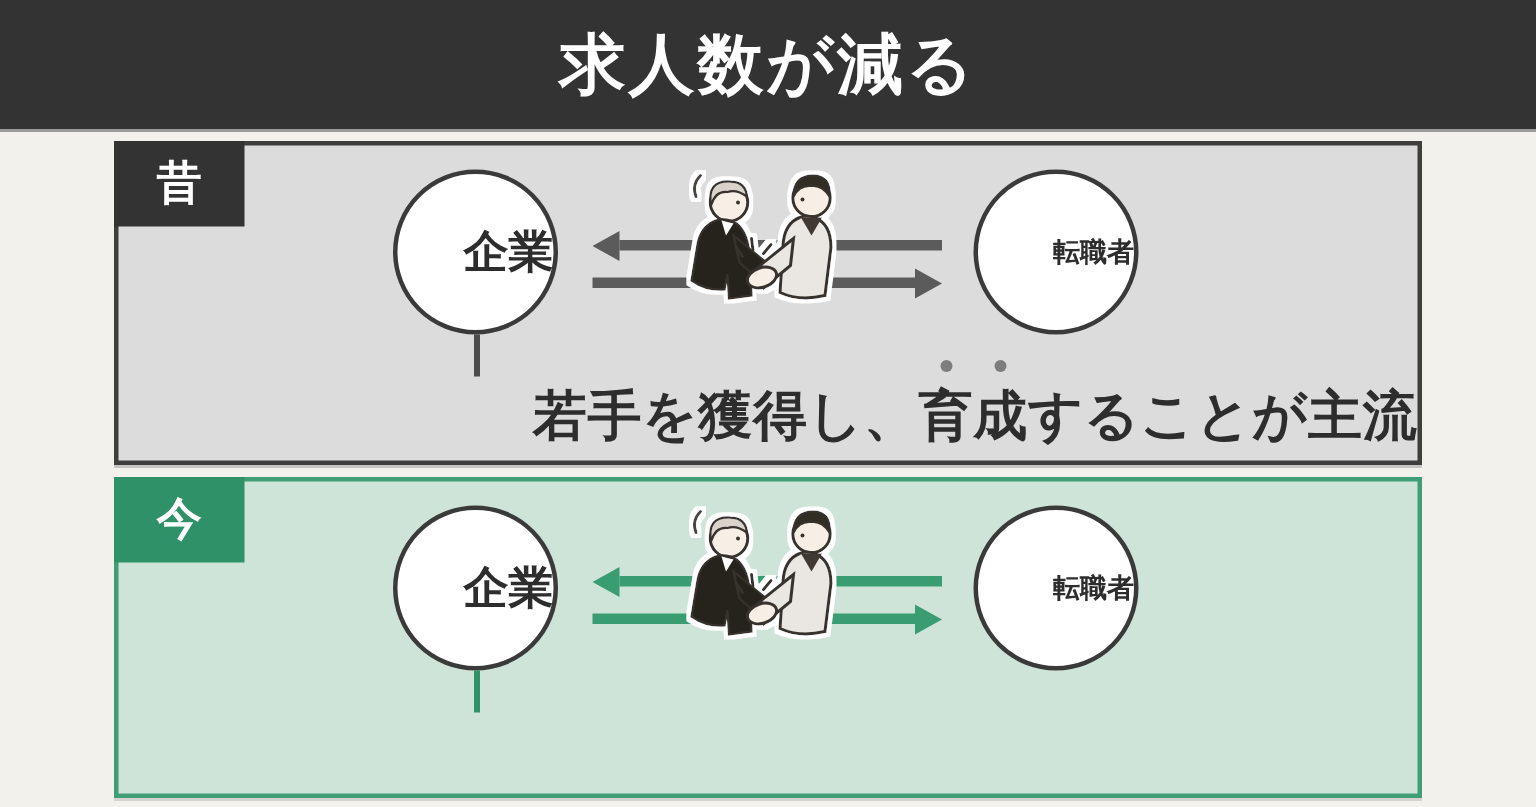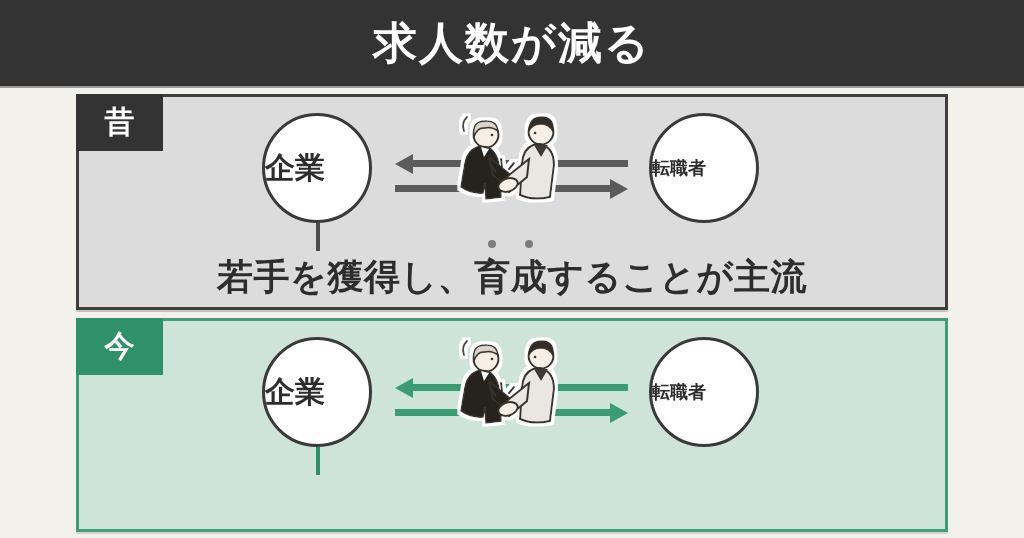--- a/index.html
+++ b/index.html
@@ -37,21 +37,21 @@
     position:absolute; left:-3px; top:-3px; width:87px; height:57px;
     display:flex; align-items:center; justify-content:center;
     color:#ffffff; font-size:30px; font-weight:700;
   }
   .old .badge { background:#333333; }
   .now .badge { background:#2f9168; }
 
   .circle {
     position:absolute; top:16px; width:110px; height:110px; box-sizing:border-box;
     background:#ffffff; border:3px solid #3a3a3a; border-radius:50%;
-    display:flex; align-items:center; justify-content:flex-start;
+    display:flex; align-items:center; justify-content:flex-end;
     color:#2d2d2d; font-weight:700;
   }
   .circle.company { left:183px; font-size:30px; }
   .circle.changer { left:570px; font-size:18px; }
 
   
   .arrow { position:absolute; height:7px; }
   .old .arrow { background:#5b5b5b; }
   .now .arrow { background:#3a9c71; }
   .arrow-left  { left:334px; width:215px; top:63px; }
@@ -72,21 +72,21 @@
     position:absolute; left:374px; top:14px; width:120px; height:106px;
   }
 
   
   .connector { position:absolute; left:237px; width:4px; top:126px; height:28px; }
   .old .connector { background:#4c4c4c; }
   .now .connector { background:#2f9168; }
 
   .caption {
     position:absolute; left:0; top:156px; width:100%; margin:0;
-    text-align:center; color:#2d2d2d; font-size:36px; font-weight:700;
+    text-align:right; color:#2d2d2d; font-size:36px; font-weight:700;
     letter-spacing:0.5px; white-space:nowrap;
   }
   .emph { position:relative; display:inline-block; }
   .emph::before, .emph::after {
     content:""; position:absolute; top:-13px; width:8px; height:8px;
     border-radius:50%; background:#7d7d7d;
   }
   .emph::before { left:calc(25% - 4px); }
   .emph::after  { left:calc(75% - 4px); }
 

